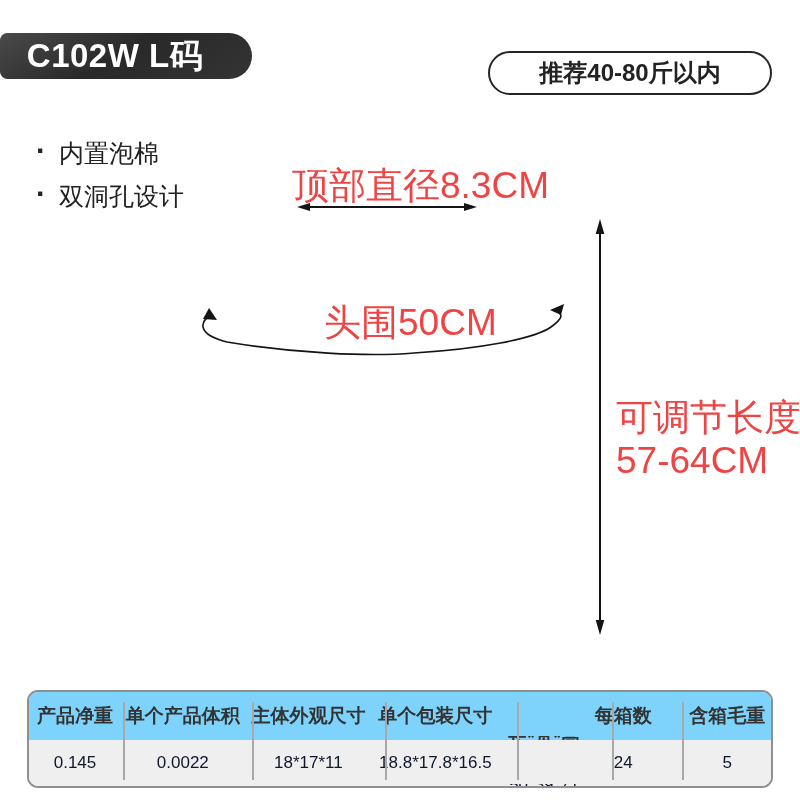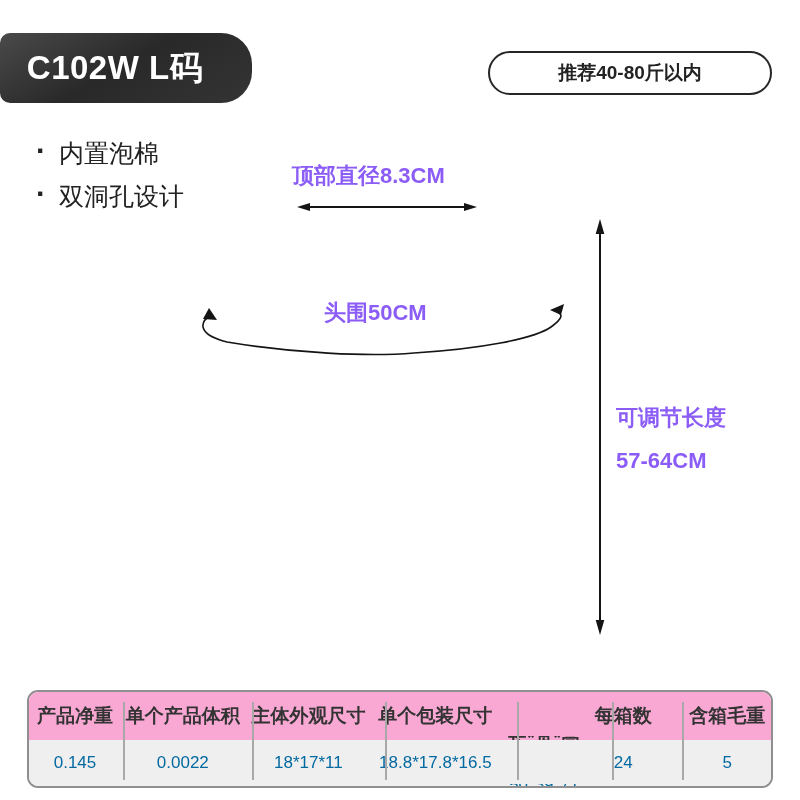--- a/index.html
+++ b/index.html
@@ -16,70 +16,70 @@
     position: relative;
     width: 800px;
     height: 800px;
     background: #fff;
     overflow: hidden;
     color: var(--text);
   }
   
   .model-badge{
     position:absolute; left:0; top:33px;
-    width:252px; height:70px;
+    width:252px; height:46px;
     border-radius:10px 31px 31px 10px;
     background: linear-gradient(150deg, var(--badge-dark-a) 0%, var(--badge-dark-b) 48%, #343434 100%);
     color:#fff; font-size:33px; font-weight:bold;
     display:flex; align-items:center; justify-content:center;
     padding-right:22px; letter-spacing:0.5px;
   }
   .recommend-badge{
     position:absolute; left:488px; top:51px;
     width:284px; height:44px;
     border:2px solid #262626; border-radius:24px;
     background:#fff;
     display:flex; align-items:center; justify-content:center;
-    font-size:19px; font-weight:600; color:#222;
+    font-size:24px; font-weight:600; color:#222;
   }
   
   .features{
     position:absolute; left:36px; top:139px;
     font-size:25px; color:#222;
   }
   .feature-item{ display:flex; align-items:center; gap:13px; height:28px; margin-bottom:15px; }
   .feature-bullet{ font-size:30px; font-weight:bold; line-height:1; transform:translateY(-2px); }
   
-  .dim-label{ position:absolute; font-size:22px; font-weight:700; color:#8b5cf6; white-space:nowrap; }
+  .dim-label{ position:absolute; font-size:37px; font-weight:400; color:#ef4444; white-space:nowrap; }
   .label-top-diameter{ left:292px; top:161px; }
   .label-head-circ{ left:312px; top:298px;margin-left:12px; }
   .label-adj-length{ left:616px; top:396px; line-height:43px; }
   .label-adj-length .line{ display:block; }
   
   .annot-svg{ position:absolute; left:0; top:0; width:800px; height:800px; pointer-events:none; }
   .annot-svg .stroke{ stroke:#141414; fill:none; }
   .annot-svg .head{ fill:#141414; stroke:none; }
   
   .spec-table{
     position:absolute; left:27px; top:690px;
     width:746px; height:98px;
     border:2px solid var(--table-border);
     border-radius:11px;
     background:#fff;
     overflow:hidden;
   }
   .spec-row{ display:flex; width:100%; }
-  .spec-row.header{ height:48px; background:#f9a8d4; }
+  .spec-row.header{ height:48px; background:#7dd3fc; }
   .spec-row.values{ height:46px; background:var(--table-row-bg); }
   .spec-cell{
     display:flex; align-items:center; justify-content:center;
     white-space:nowrap; overflow:hidden;
   }
   .spec-row.header .spec-cell{ font-size:19px; font-weight:600; color:#333; }
-  .spec-row.values .spec-cell{ font-size:17px; font-weight:400; color:#0369a1; }
+  .spec-row.values .spec-cell{ font-size:17px; font-weight:400; color:#0f172a; }
   .c0{ width:12.87%; } .c1{ width:17.29%; } .c2{ width:17.83%; }
   .c3{ width:17.69%; } .c4{ width:12.73%;margin-top:44px; } .c5{ width:9.38%; } .c6{ width:12.21%;margin-left:27px; }
   .col-divider{
     position:absolute; top:10px; bottom:6px; width:2px;
     background:var(--divider);
   }
   .d0{ left:94px; } .d1{ left:223px; } .d2{ left:356px; }
   .d3{ left:488px; } .d4{ left:583px; } .d5{ left:653px; }
 </style>
 </head>

